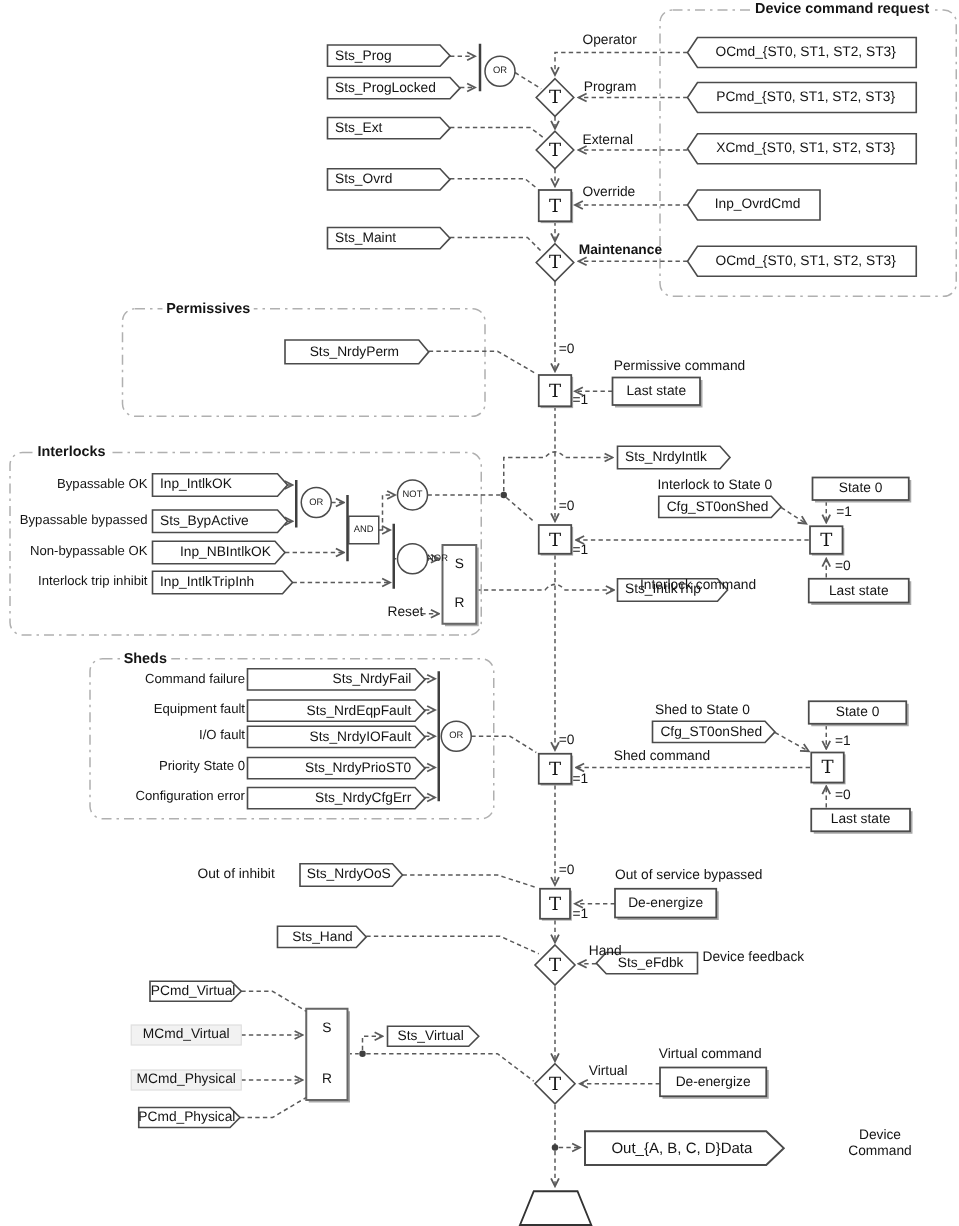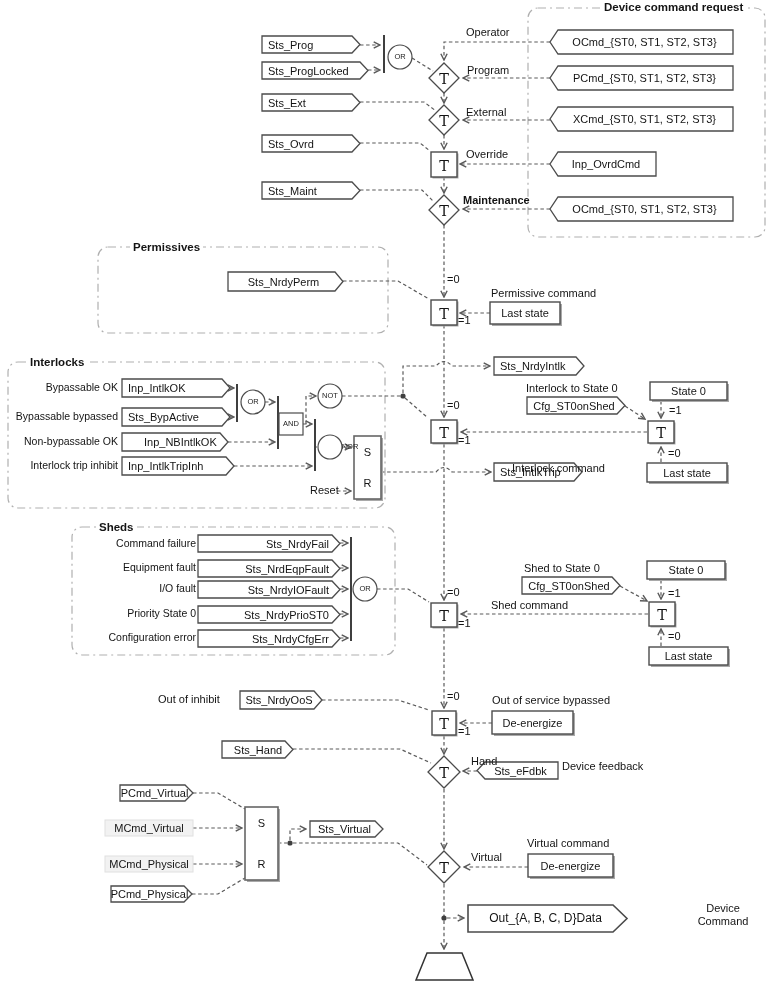--- a/index.html
+++ b/index.html
@@ -274,20 +274,20 @@
       <div class="txt" style="top: 587px; left: 668px;">=1</div>
       <div class="txt" style="top: 630px; left: 668px;">=0</div>
       <div class="txt" style="top: 693px; left: 158px;">Out of inhibit</div>
       <div class="txt" style="top: 690px; left: 447px;">=0</div>
       <div class="txt" style="top: 694px; left: 492px;">Out of service bypassed</div>
       <div class="txt" style="top: 725px; left: 458px;">=1</div>
       <div class="txt" style="top: 755px; left: 471px;">Hand</div>
       <div class="txt" style="top: 760px; left: 562px;">Device feedback</div>
       <div class="txt" style="top: 851px; left: 471px;">Virtual</div>
       <div class="txt" style="top: 837px; left: 527px;">Virtual command</div>
-      <div class="txt pre" style="top: 902px; left: 723px; transform: translateX(-50%); white-space: pre-line;">Device
+      <div class="txt pre" style="top: 902px; left: 704px; transform: translateX(-50%); white-space: pre-line;">Device
 Command</div>
       <div class="txt section-title" style="left: 601px; top: 1px;">Device command request</div>
       <div class="txt section-title" style="left: 130px; top: 241px;">Permissives</div>
       <div class="txt section-title" style="left: 27px; top: 356px;">Interlocks</div>
       <div class="txt section-title" style="left: 96px; top: 521px;">Sheds</div>
     </div>
 </div>
 
 </body></html>

